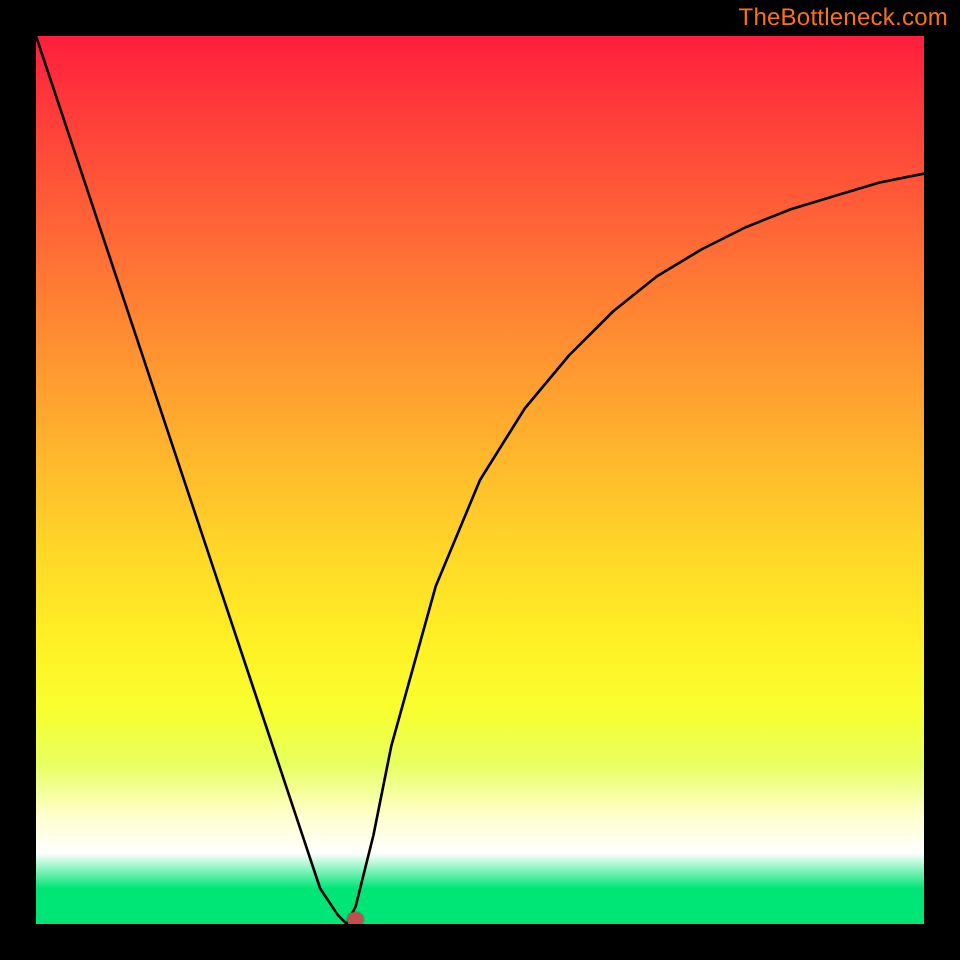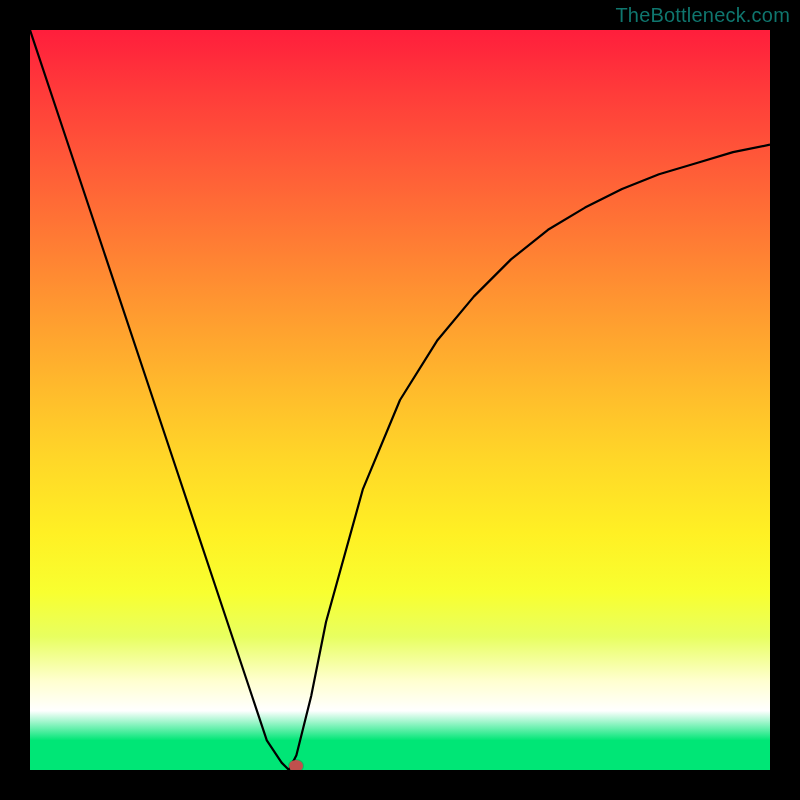--- a/index.html
+++ b/index.html
@@ -64,21 +64,21 @@
     height: 12px;
     background: #c0504d;
     border-radius: 50%;
     transform: translate(-50%, -50%);
     box-shadow: 0 0 0 1px rgba(0,0,0,0.15);
   }
   .watermark {
     position: absolute;
     top: 4px;
     right: 10px;
-    color: #0f766e;
+    color: #f97316;
     font-size: 20px;
     font-weight: 500;
     letter-spacing: 0.2px;
     user-select: none;
   }
 </style>
 </head>
 <body>
 
 <div class="frame">

